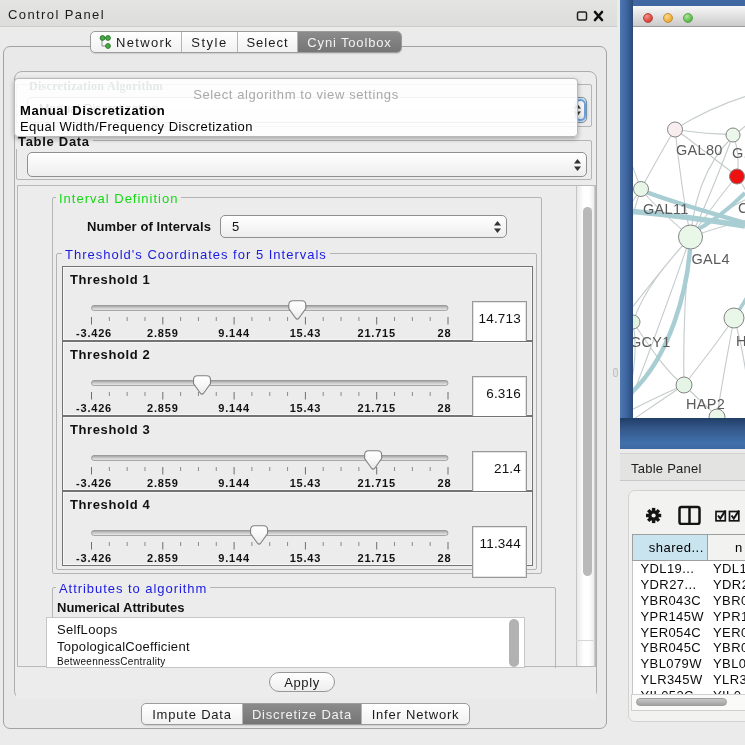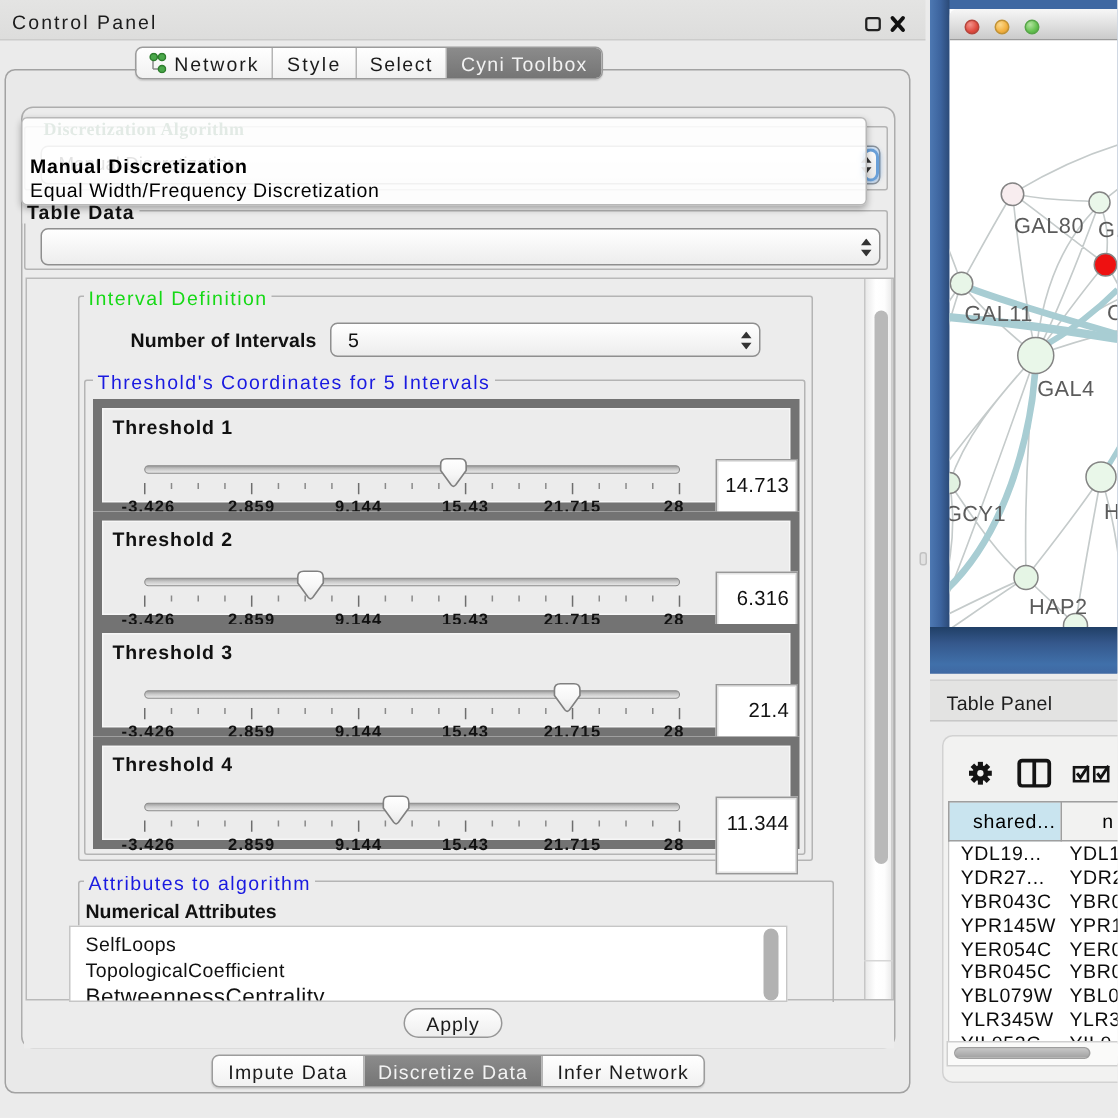--- a/index.html
+++ b/index.html
@@ -22,21 +22,21 @@
 .seg .sel { background:linear-gradient(#8b8b8b,#757575); color:#f2f2f2; }
 
 .combo { position:absolute; background:linear-gradient(#ffffff,#ededed); border:1px solid #8f8f8f;
   border-radius:5px; font-size:13px; color:#111; }
 .combo .cv { position:absolute; left:11px; top:4px; letter-spacing:0.5px; }
 .combo svg { position:absolute; right:4px; top:50%; margin-top:-6px; }
 
 .tbox { position:absolute; border:1px solid #b4b4b4; border-radius:2px; }
 .tlab { position:absolute; font-size:13px; background:#ececec; padding:0 3px; white-space:nowrap; }
 
-.thp { position:absolute; left:62px; width:471px; height:75px; border:6px solid #737373;
+.thp { position:absolute; left:62px; width:471px; height:75px; border:1px solid #737373;
   box-shadow:inset 0 0 0 1px #f6f6f6; background:#ececec; }
 .thp .lab { position:absolute; left:7px; top:5px; font-size:13px; font-weight:bold; letter-spacing:0.6px; color:#111; }
 .vbox { position:absolute; left:409px; top:34px; width:55px; height:52px; background:#fff;
   border:1px solid #989898; box-shadow:inset 0 0 0 1px #e3e3e3; font-size:13.5px; color:#111;
   text-align:right; padding:9px 5px 0 0; letter-spacing:0.2px; }
 
 .vtrack { position:absolute; background:linear-gradient(90deg,#e9e9e9,#ffffff 40%,#fdfdfd 75%,#ececec); border-left:1px solid #c6c6c6; border-right:1px solid #cdcdcd; }
 .vthumb { position:absolute; border-radius:5px; background:#b9b9b9; }
 
 #desktop { left:620px; top:0; width:125px; height:449px; background:#3f68a2; }
@@ -243,21 +243,21 @@
       </g>
   </svg>
 </div>
 
 <div class="tbox" style="left:52px; top:587px; width:504px; height:90px;"></div>
 <div class="tlab" style="left:56px; top:581px; color:#1a1ae0; letter-spacing:0.95px;">Attributes to algorithm</div>
 <div class="abs" style="left:57px; top:600px; font-size:13px; font-weight:bold; color:#111;">Numerical Attributes</div>
 <div class="abs" style="left:46px; top:617px; width:479px; height:51px; background:#fff; border:1px solid #c6c6c6; overflow:hidden;">
   <div style="position:absolute; left:10px; top:4px; font-size:13px; letter-spacing:0.3px; color:#111;">SelfLoops</div>
   <div style="position:absolute; left:10px; top:21px; font-size:13px; letter-spacing:0.3px; color:#111;">TopologicalCoefficient</div>
-  <div style="position:absolute; left:10px; top:38px; font-size:15px; letter-spacing:0.3px; color:#111;">BetweennessCentrality</div>
+  <div style="position:absolute; left:10px; top:38px; font-size:10px; letter-spacing:0.3px; color:#111;">BetweennessCentrality</div>
 </div>
 <div class="vthumb" style="left:509px; top:619px; width:10px; height:48px; background:#b2b2b2;"></div>
 
 <div class="abs" style="left:16px; top:668px; width:580px; height:31px; background:#ececec;"></div>
 
 <div class="abs" style="left:269px; top:672px; width:66px; height:20px; border:1px solid #979797; border-radius:10px; background:linear-gradient(#ffffff,#eeeeee); text-align:center; font-size:13px; letter-spacing:0.6px; color:#1b1b1b; padding-top:2px;">Apply</div>
 
 <div class="seg" style="left:141px; top:703px;">
   <div class="sg" style="width:100px;">Impute Data</div>
   <div class="sg sel" style="width:119px;">Discretize Data</div>
@@ -376,15 +376,16 @@
           <td style="padding-left:6px;">YIL0</td>
         </tr>
   </tbody>
     </table>
   <div class="abs" style="left:3px; top:204px; width:128px; height:14.5px; background:#fafaf9; box-shadow:0 0 0 1px #cfcfcf;"></div>
   <div class="abs" style="left:7px; top:206.5px; width:91px; height:8px; border-radius:4px; background:linear-gradient(#c6c6c6,#a2a2a2); border:1px solid #9e9e9e;"></div>
 </div>
 
 <div class="abs" style="left:14px; top:78px; width:564px; height:59px; background:rgba(255,255,255,0.88);
   border:1px solid #b8b8b8; border-radius:4px; box-shadow:0 2px 5px rgba(0,0,0,0.3);">
+  <div style="position:absolute; left:0; right:0; top:8px; text-align:center; font-size:13px; letter-spacing:0.6px; color:#a9a9a9;">Select algorithm to view settings</div>
   <div style="position:absolute; left:5px; top:24px; font-size:13px; font-weight:bold; letter-spacing:0.55px; color:#000;">Manual Discretization</div>
   <div style="position:absolute; left:5px; top:40px; font-size:13px; letter-spacing:0.45px; color:#000;">Equal Width/Frequency Discretization</div>
 </div>
 
 </body></html>

